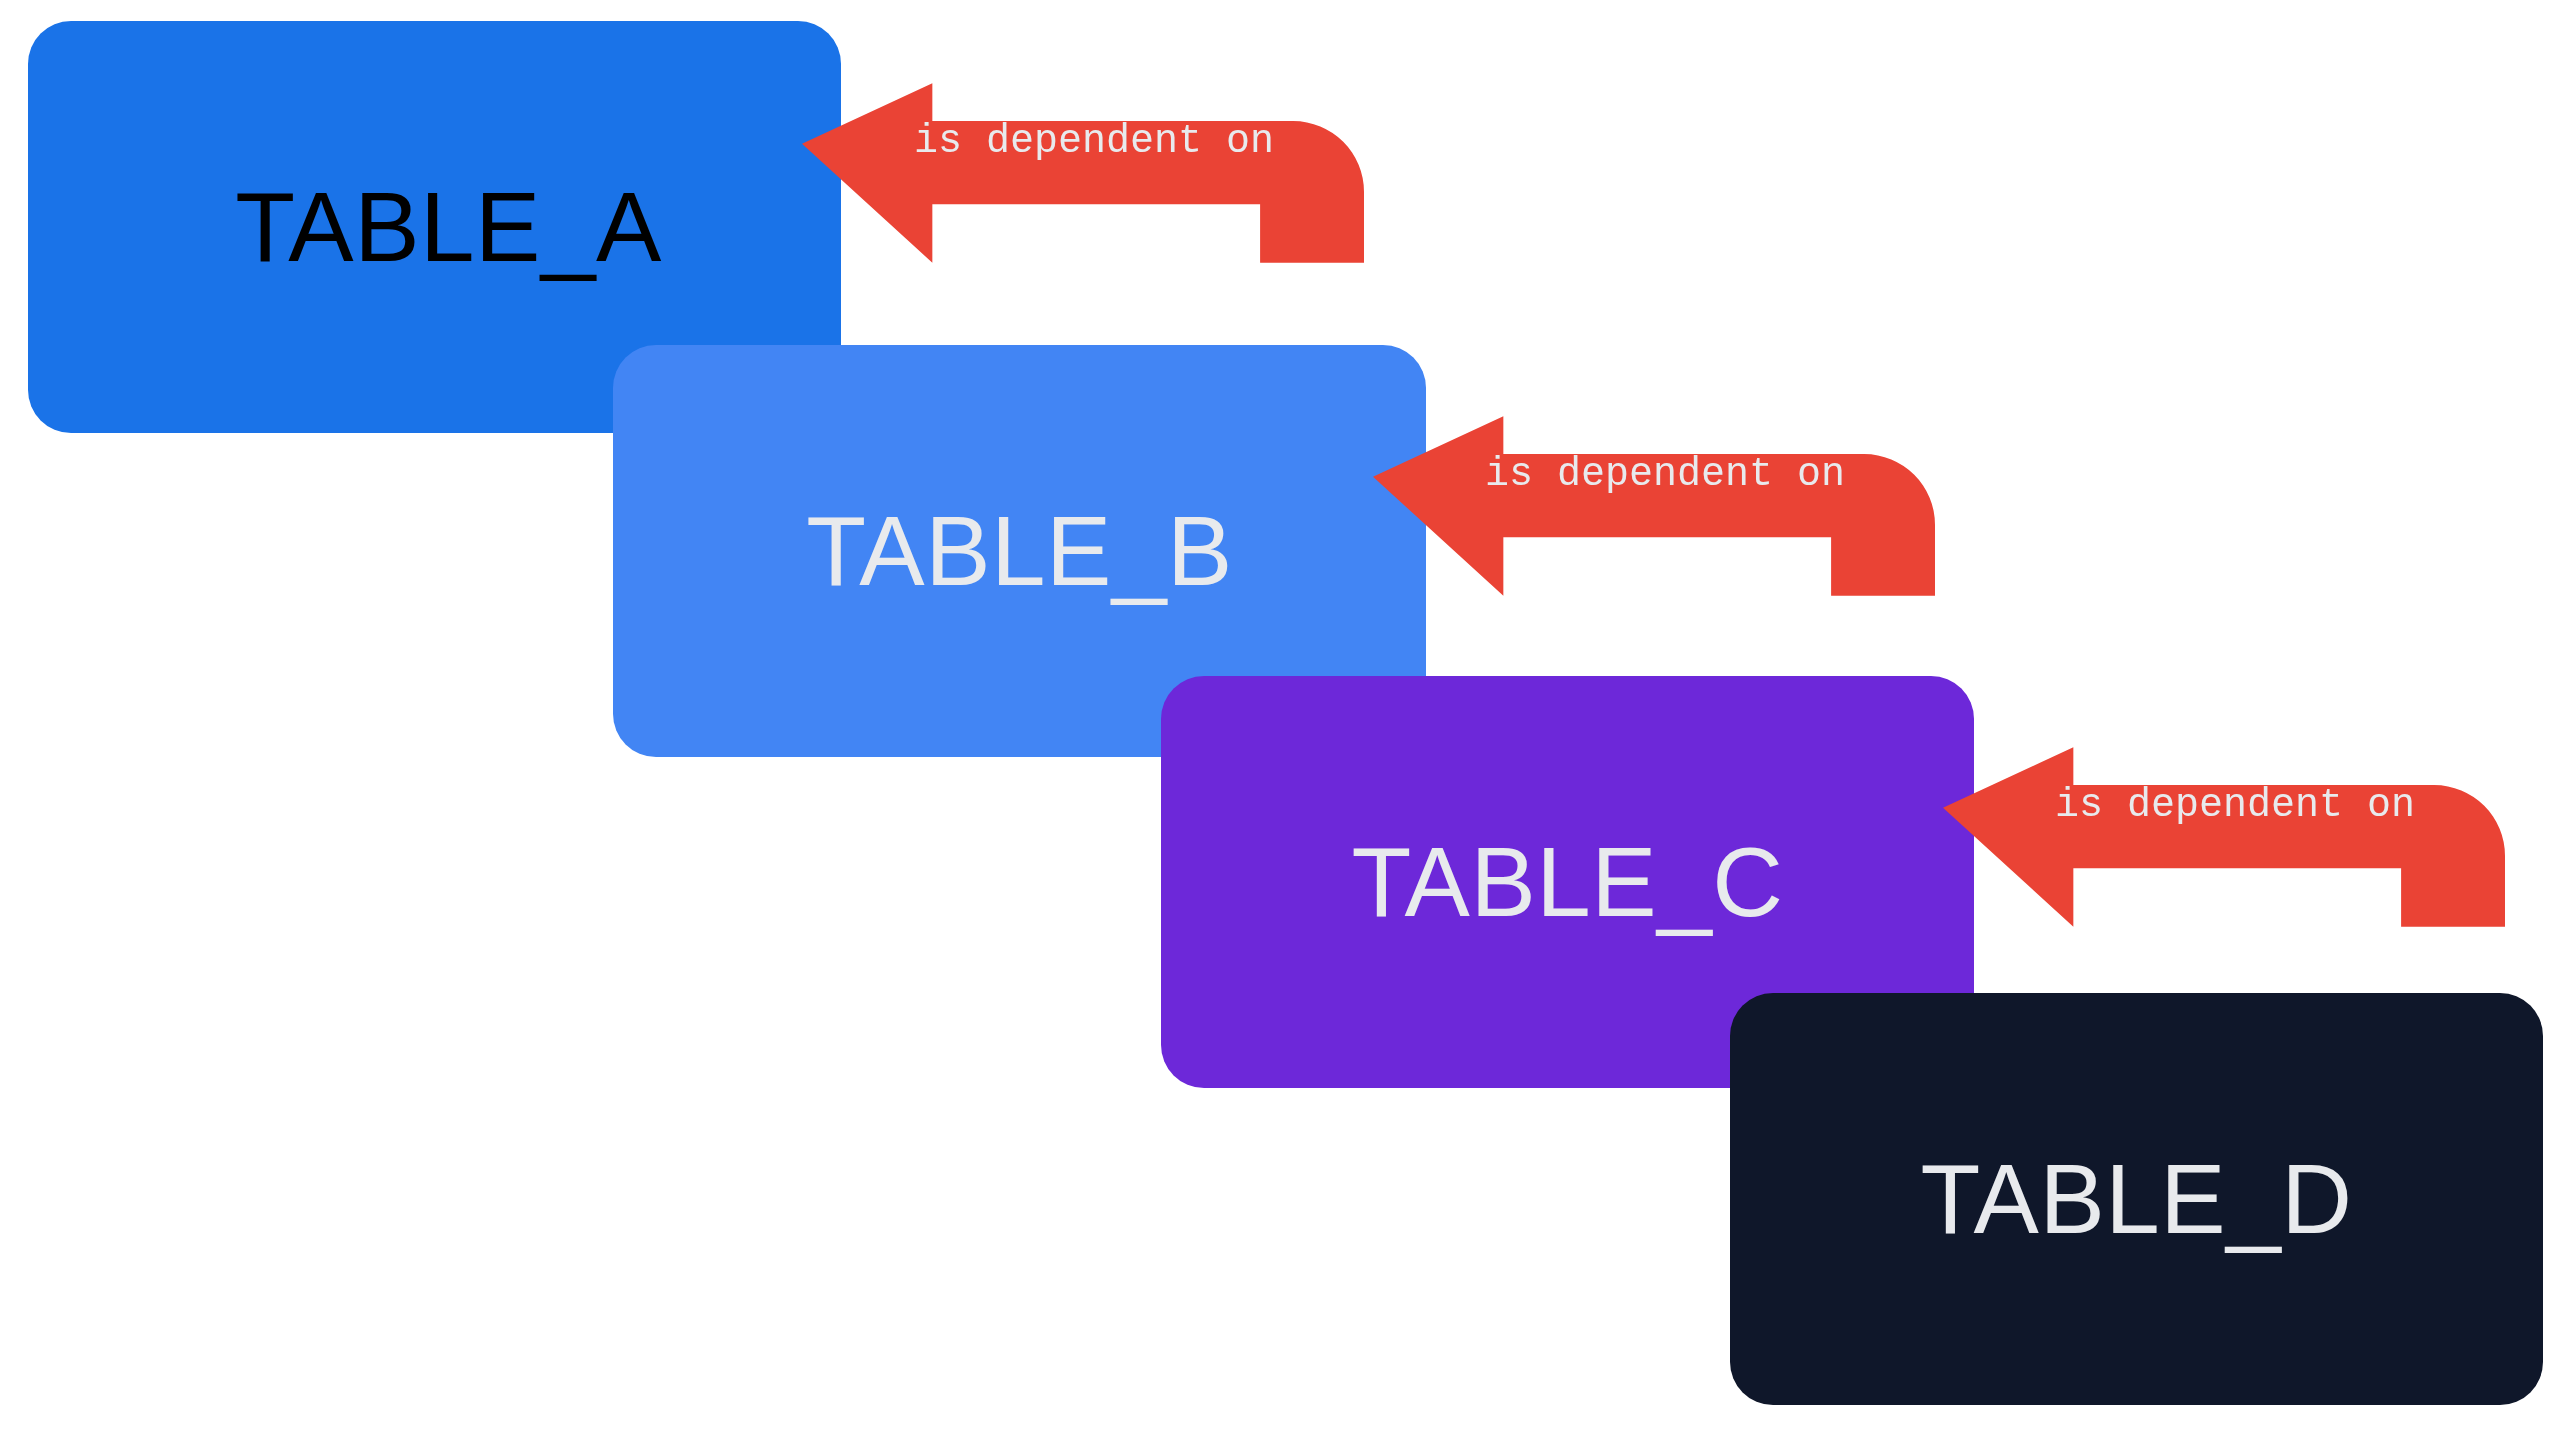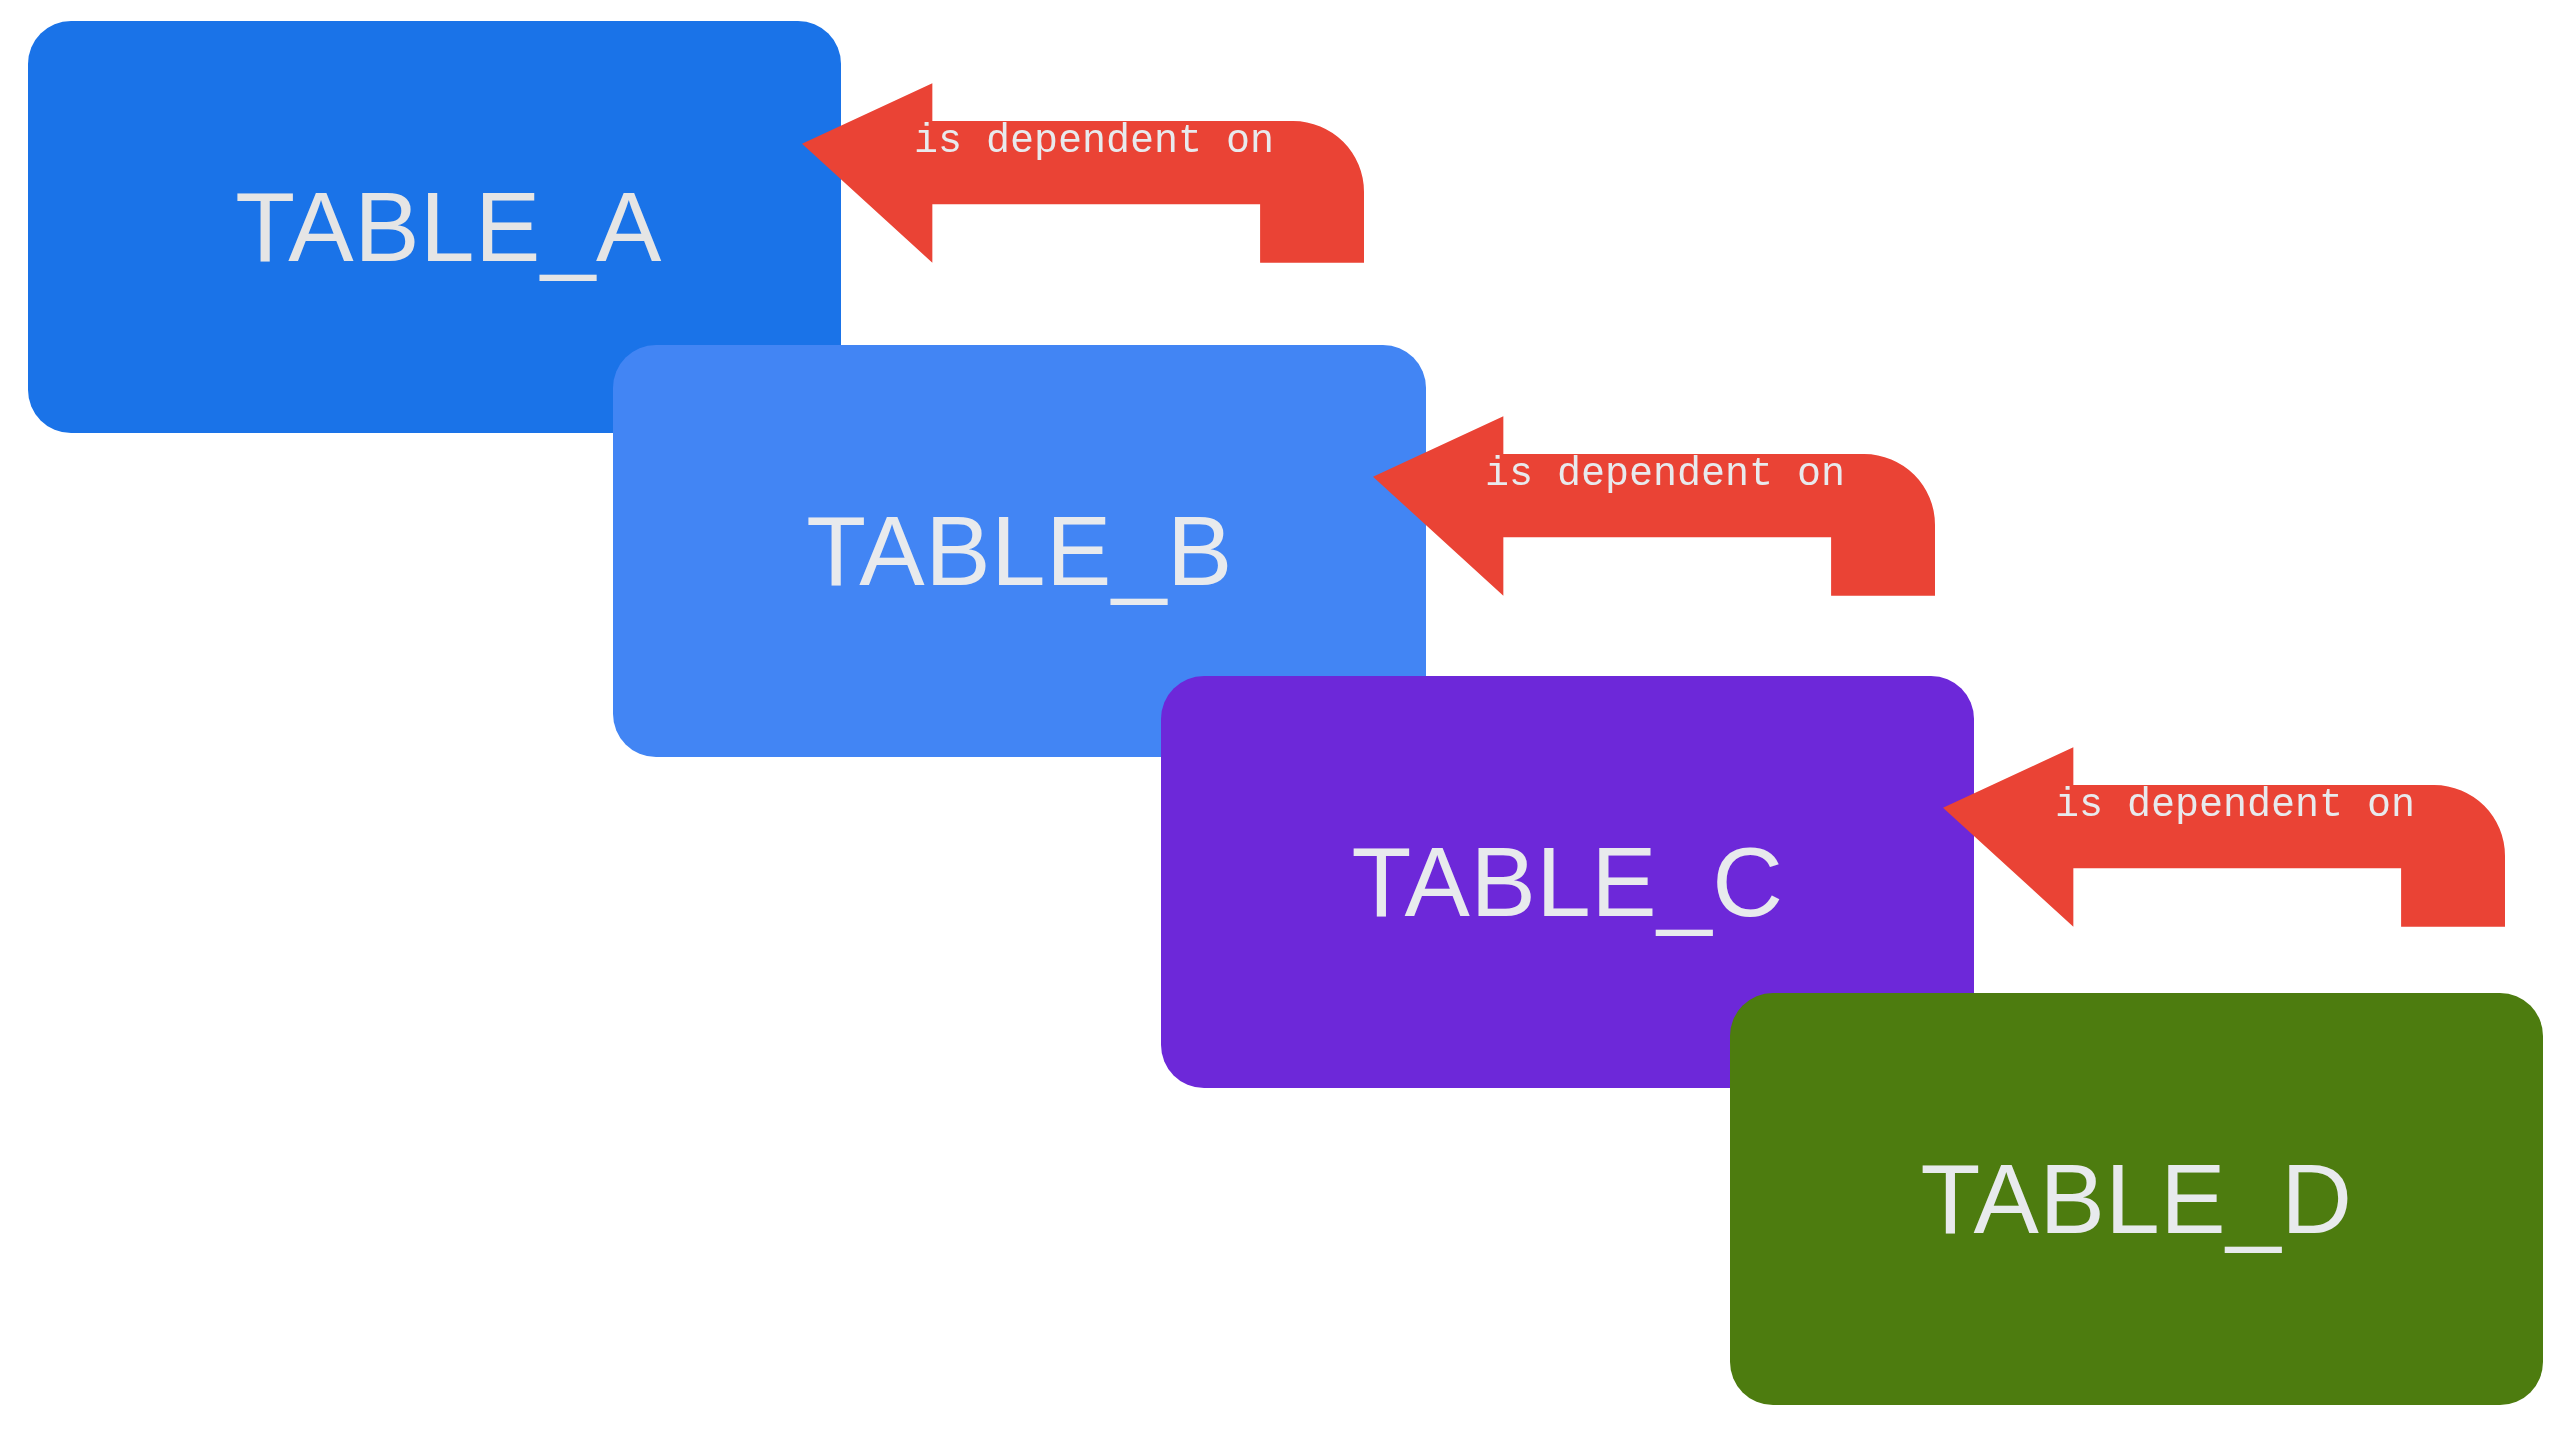--- a/index.html
+++ b/index.html
@@ -85,32 +85,32 @@
   #edge-ab { left: 802px;  top: 83px;  }
   #edge-bc { left: 1373px; top: 416px; }
   #edge-cd { left: 1943px; top: 747px; }
 </style>
 </head>
 <body>
 
 <div id="canvas" style="background: rgb(255, 255, 255);">
 
   <div class="node" id="node-a" style="background: rgb(26, 115, 232);">
-    <span class="node-label" style="color: #e5e5e5; margin-left: 28px;"><span class="node-label-inner">TABLE_A</span></span>
+    <span class="node-label" style="color: #000000; margin-left: 28px;"><span class="node-label-inner">TABLE_A</span></span>
   </div>
 
   <div class="node" id="node-b" style="background: rgb(66, 133, 244);">
     <span class="node-label" style="color: rgb(232, 234, 237);"><span class="node-label-inner">TABLE_B</span></span>
   </div>
 
   <div class="node" id="node-c" style="background: #6d28d9;">
     <span class="node-label" style="color: rgb(232, 234, 237);"><span class="node-label-inner">TABLE_C</span></span>
   </div>
 
-  <div class="node" id="node-d" style="background: #4d7c0f;">
+  <div class="node" id="node-d" style="background: #0f172a;">
     <span class="node-label" style="color: rgb(232, 234, 237);"><span class="node-label-inner">TABLE_D</span></span>
   </div>
 
   <div class="edge" id="edge-ab">
     <svg viewBox="0 0 595 190" xmlns="http://www.w3.org/2000/svg">
       <path d="M 0 64 L 138 0 L 138 40 L 520 40 A 75 75 0 0 1 595 115 L 595 190 L 485 190 L 485 128 L 138 128 L 138 190 L 0 64 Z" fill="#EA4335"></path>
     </svg>
     <div class="edge-label" style="color: rgb(232, 234, 237);">is dependent on</div>
   </div>
 

